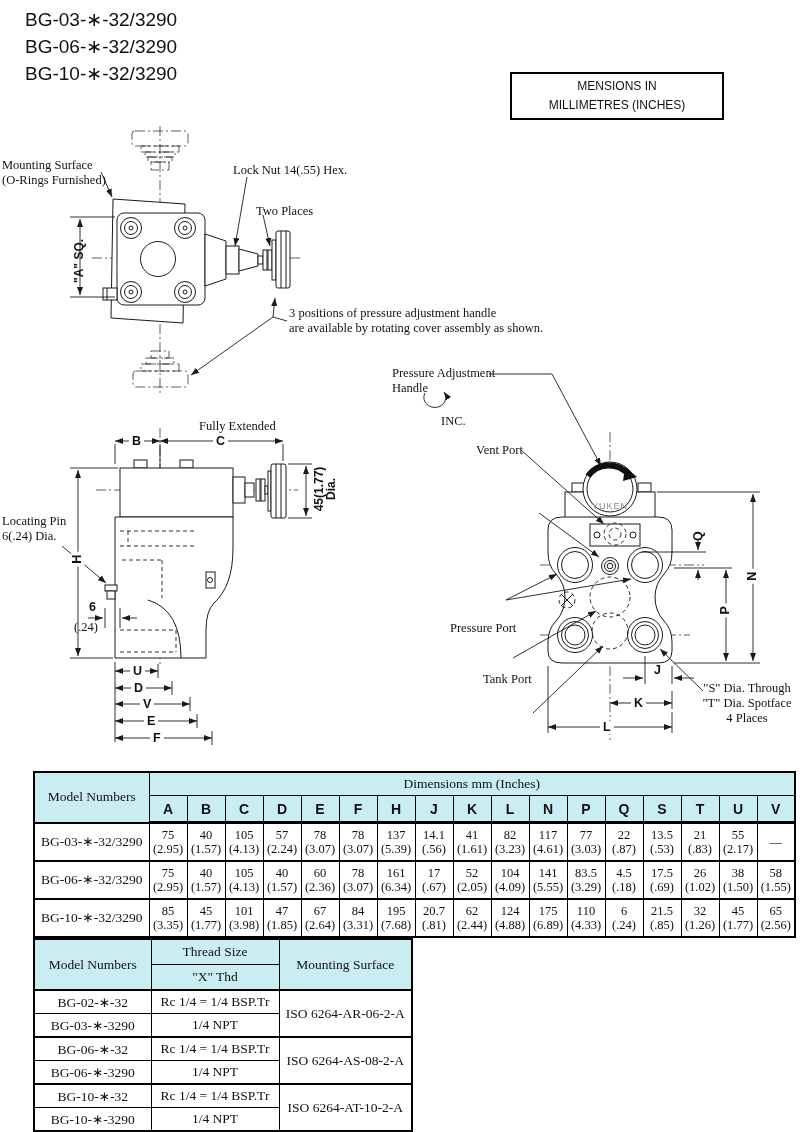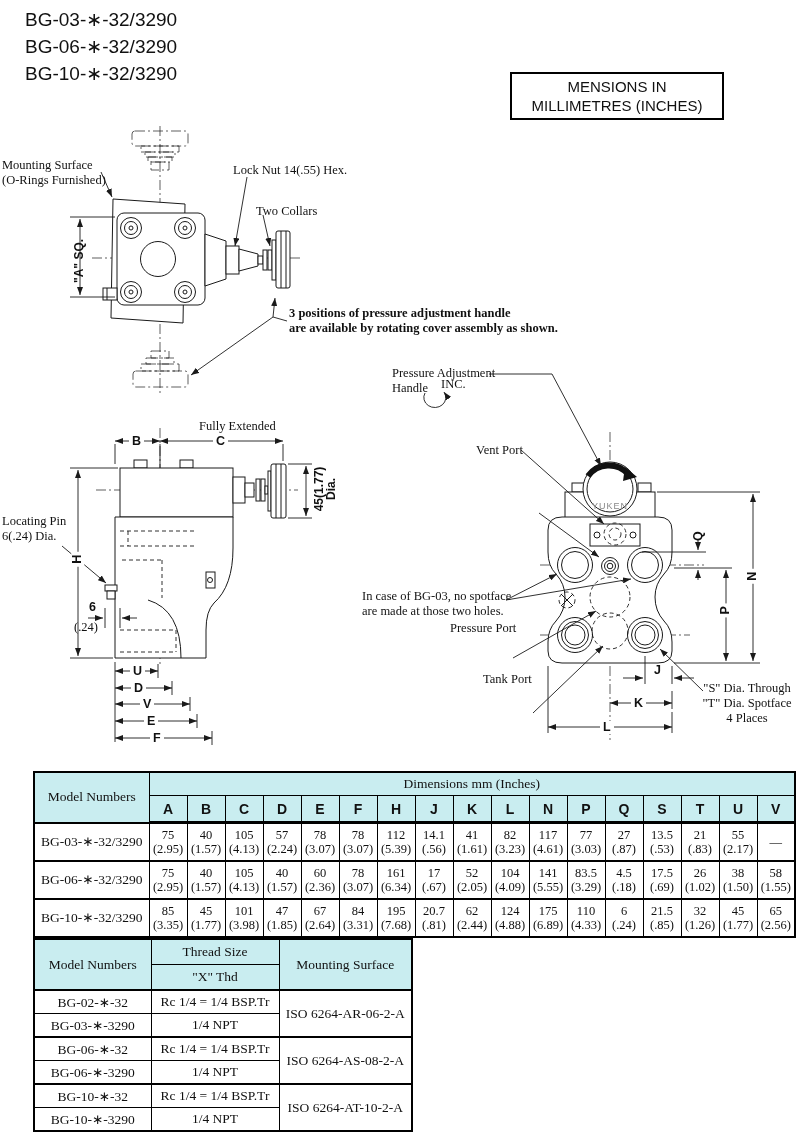--- a/index.html
+++ b/index.html
@@ -9,21 +9,21 @@
   svg .s{stroke:#1a1a1a;fill:none;stroke-width:1;}
   svg .sf{stroke:#1a1a1a;fill:#fff;stroke-width:1;}
   svg .cl{stroke:#1a1a1a;fill:none;stroke-width:.7;stroke-dasharray:10 3 2 3;}
   svg .hd{stroke:#1a1a1a;fill:none;stroke-width:.9;stroke-dasharray:4 3;}
   svg .dm{stroke:#1a1a1a;fill:none;stroke-width:.9;}
 
   .models{position:absolute;left:25px;top:6px;font-family:"Liberation Sans",sans-serif;
           font-size:19px;line-height:27px;}
   .unitsbox{position:absolute;left:510px;top:72px;width:210px;height:44px;border:2px solid #000;
             display:flex;align-items:center;justify-content:center;text-align:center;
-            font-family:"Liberation Sans",sans-serif;font-size:15px;line-height:19px;white-space:pre-line;}
+            font-family:"Liberation Sans",sans-serif;font-size:12px;line-height:19px;white-space:pre-line;}
 
   .lbl{position:absolute;font-family:"Liberation Serif",serif;font-size:12.5px;line-height:1.18;
        white-space:pre-line;}
   .ctr{text-align:center;}
   .dim{position:absolute;font-family:"Liberation Sans",sans-serif;font-weight:bold;font-size:12.5px;
        background:#fff;padding:0 3px;line-height:1;white-space:pre-line;}
   .rot{transform:rotate(-90deg);transform-origin:center center;}
   .nobg{background:transparent;}
 
   table{border-collapse:collapse;}
@@ -210,47 +210,45 @@
   <div>BG-03-∗-32/3290</div>
   <div>BG-06-∗-32/3290</div>
   <div>BG-10-∗-32/3290</div>
 </div>
 <div class="unitsbox">MENSIONS IN
 MILLIMETRES (INCHES)</div>
 
 <div class="lbl" style="left:2px;top:158px;">Mounting Surface
 (O-Rings Furnished)</div>
 <div class="lbl" style="left:233px;top:163px;">Lock Nut 14(.55) Hex.</div>
-<div class="lbl" style="left:256px;top:204px;">Two Collars</div>
+<div class="lbl" style="left:256px;top:204px;">Two Places</div>
 <div class="dim rot nobg" style="left:50px;top:251px;width:52px;font-size:12px;">"A" SQ.</div>
-<div class="lbl" style="left:289px;top:306px;font-weight:bold;">3 positions of pressure adjustment handle
+<div class="lbl" style="left:289px;top:306px;">3 positions of pressure adjustment handle
 are available by rotating cover assembly as shown.</div>
 
 <div class="lbl" style="left:183px;top:419px;margin-left:16px;">Fully Extended</div>
 <div class="dim" style="left:129px;top:435px;">B</div>
 <div class="dim" style="left:213px;top:435px;">C</div>
 <div class="dim rot nobg ctr" style="left:295px;top:477px;width:54px;font-size:12px;">45(1.77)
 Dia.</div>
 <div class="lbl" style="left:2px;top:514px;">Locating Pin
 6(.24) Dia.</div>
 <div class="dim rot" style="left:70px;top:553px;">H</div>
 <div class="dim nobg" style="left:86px;top:601px;">6</div>
 <div class="lbl" style="left:74px;top:620px;">(.24)</div>
 <div class="dim" style="left:130px;top:665px;">U</div>
 <div class="dim" style="left:131px;top:682px;">D</div>
 <div class="dim" style="left:140px;top:698px;">V</div>
 <div class="dim" style="left:144px;top:715px;">E</div>
 <div class="dim" style="left:150px;top:732px;">F</div>
 
 <div class="lbl" style="left:392px;top:366px;">Pressure Adjustment
 Handle</div>
-<div class="lbl" style="left:441px;top:377px;">INC.</div>
+<div class="lbl" style="left:441px;top:414px;">INC.</div>
 <div class="lbl" style="left:476px;top:443px;text-align:right;">Vent Port</div>
-<div class="lbl" style="left:362px;top:589px;">In case of BG-03, no spotface
-are made at those two holes.</div>
 <div class="lbl" style="left:450px;top:621px;">Pressure Port</div>
 <div class="lbl" style="left:483px;top:672px;">Tank Port</div>
 <div class="lbl ctr" style="left:694px;top:681px;width:106px;">"S" Dia. Through
 "T" Dia. Spotface
 4 Places</div>
 <div class="dim rot nobg" style="left:690px;top:530px;">Q</div>
 <div class="dim rot" style="left:745px;top:570px;">N</div>
 <div class="dim rot" style="left:718px;top:604px;">P</div>
 <div class="dim nobg" style="left:651px;top:664px;">J</div>
 <div class="dim" style="left:631px;top:697px;">K</div>
@@ -308,33 +306,33 @@
     <td>40
 (1.57)</td>
     <td>105
 (4.13)</td>
     <td>57
 (2.24)</td>
     <td>78
 (3.07)</td>
     <td>78
 (3.07)</td>
-    <td>112
+    <td>137
 (5.39)</td>
     <td>14.1
 (.56)</td>
     <td>41
 (1.61)</td>
     <td>82
 (3.23)</td>
     <td>117
 (4.61)</td>
     <td>77
 (3.03)</td>
-    <td>27
+    <td>22
 (.87)</td>
     <td>13.5
 (.53)</td>
     <td>21
 (.83)</td>
     <td>55
 (2.17)</td>
     <td>—</td>
   </tr>
   <tr class="dr">

